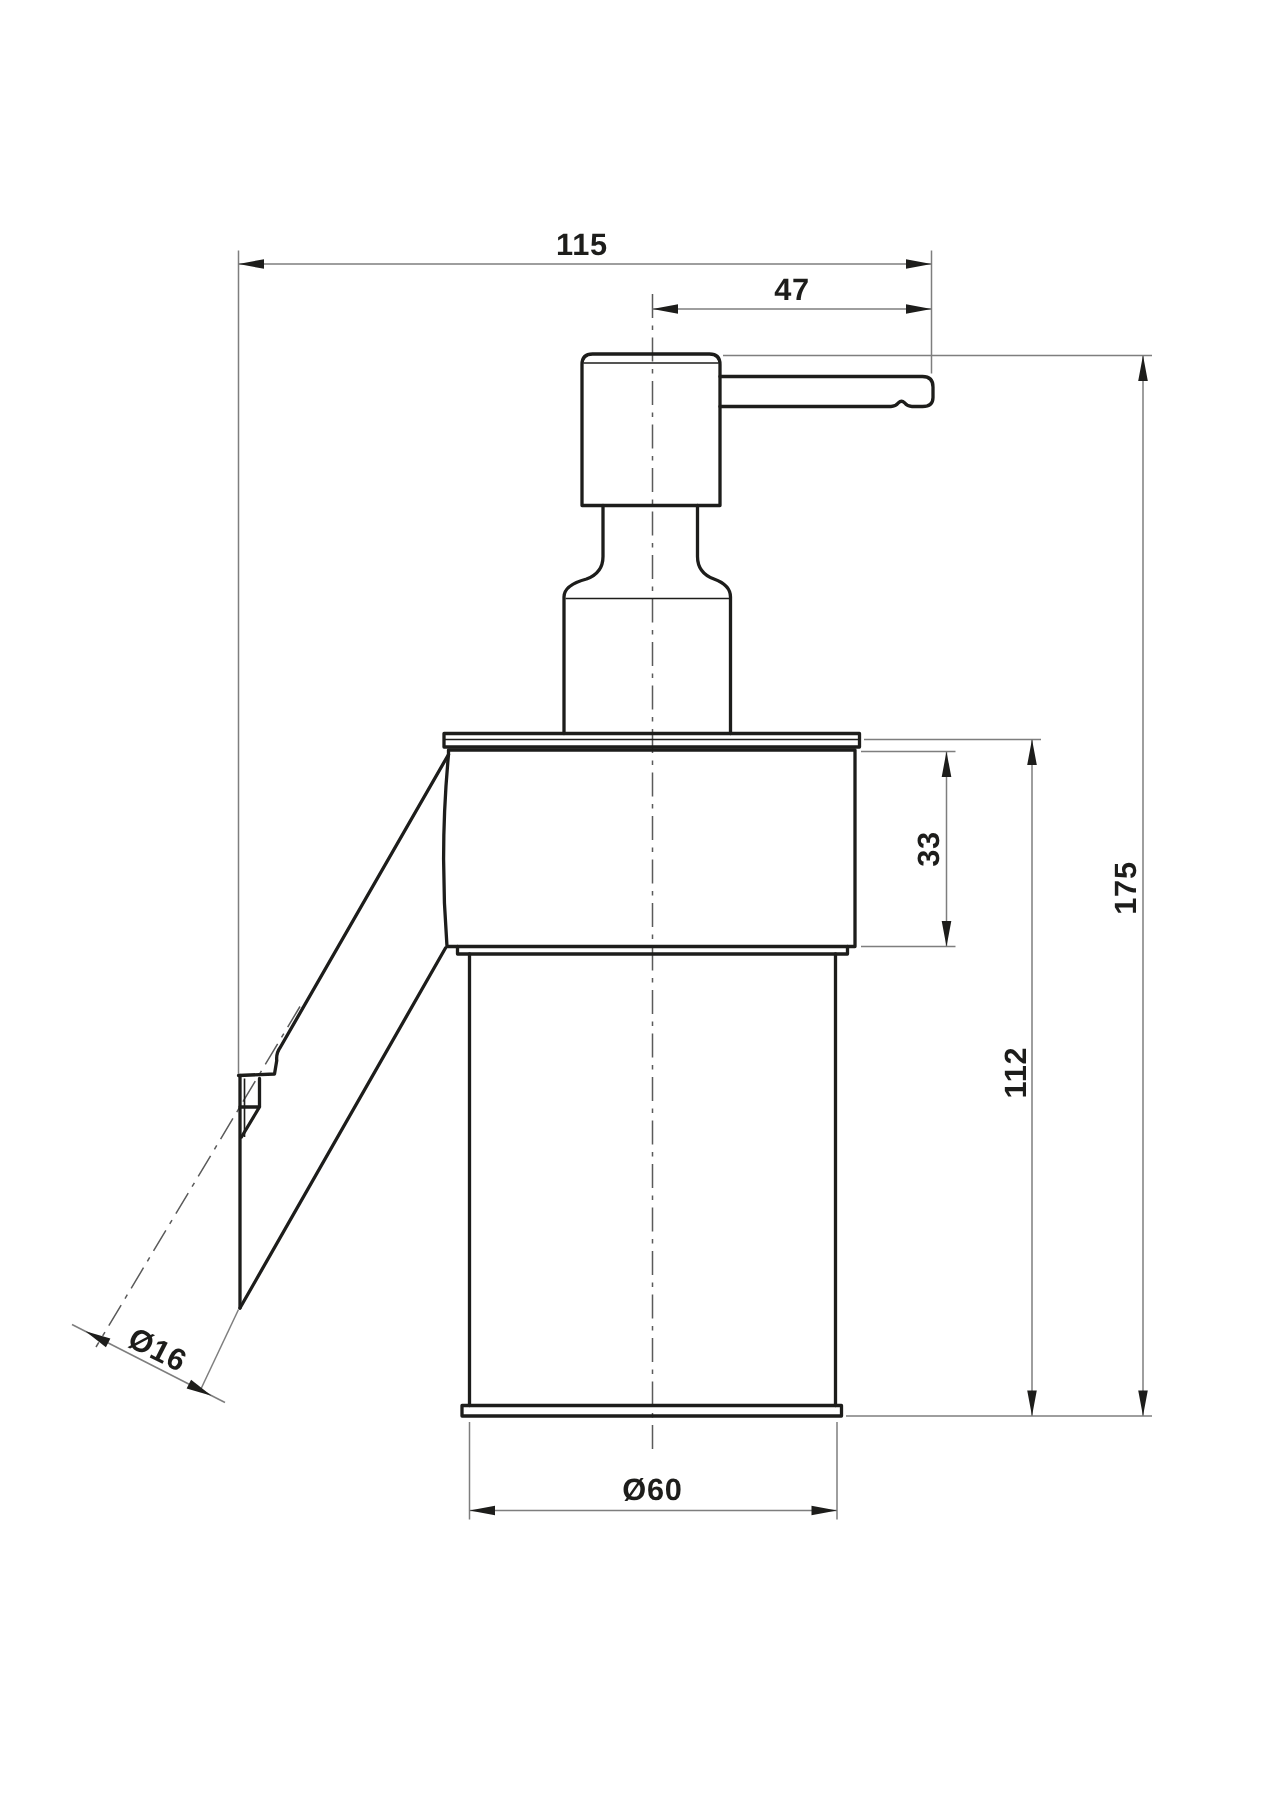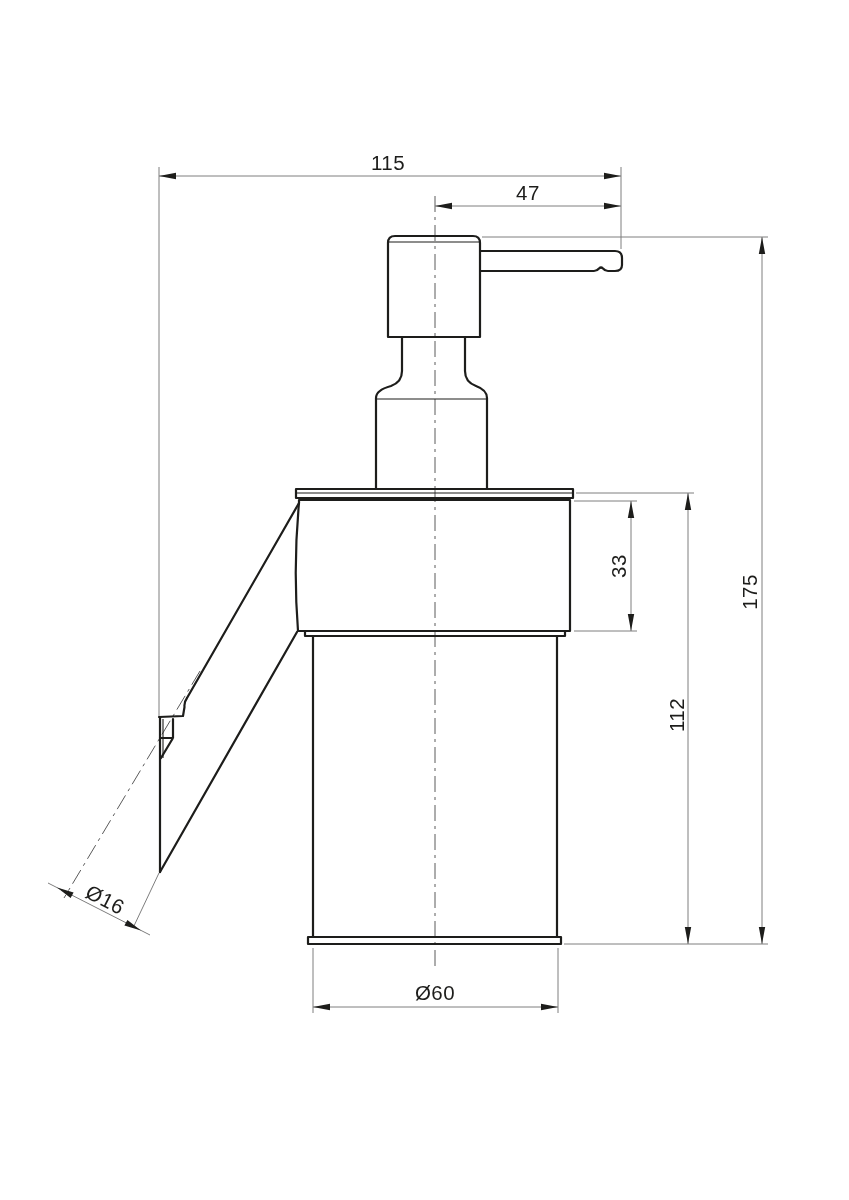--- a/index.html
+++ b/index.html
@@ -1,16 +1,16 @@
 <!DOCTYPE html>
 <html><head>
 <meta charset="utf-8">
 <style>
   html,body{margin:0;padding:0;background:#fff;}
-  .page{width:849px;height:1200px;background:#fff;position:relative;overflow:hidden;}
+  .page{width:849px;height:1200px;background:#fff;position:relative;overflow:hidden;font-weight:bold;}
   svg{display:block;}
   .obj{fill:none;stroke:#1d1d1b;stroke-width:2.2;stroke-linejoin:round;stroke-linecap:round;}
   .objthin{fill:none;stroke:#1d1d1b;stroke-width:1.1;}
   .dim{fill:none;stroke:#7e7e7e;stroke-width:1;}
   .cline{fill:none;stroke:#5a5a5a;stroke-width:1;stroke-dasharray:16 5 3 5;}
   .arrow{fill:#1d1d1b;stroke:none;}
   .dimtext{font-family:"Liberation Sans",sans-serif;font-size:20.5px;fill:#1d1d1b;letter-spacing:0.5px;}
 </style>
 </head>
 <body>

